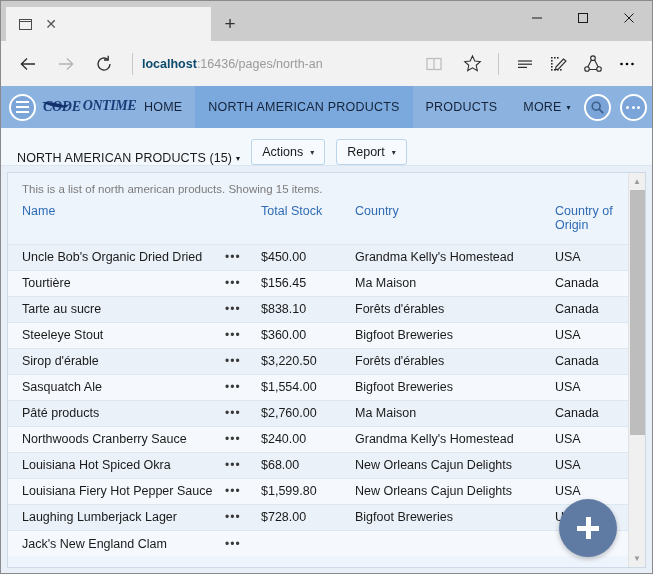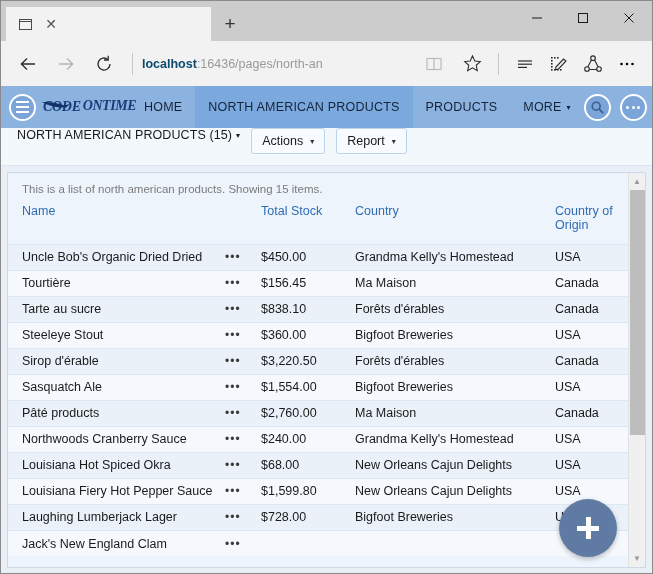--- a/index.html
+++ b/index.html
@@ -167,21 +167,21 @@
     color: #ffffff; flex: none;
   }
   .circbtn .dots { display: flex; gap: 2.5px; }
   .circbtn .dots i { width: 3px; height: 3px; border-radius: 50%; background: #ffffff; display: block; }
 
   
   .actionbar {
     height: 38px;
     background: #f3f8fd;
     border-bottom: 1px solid #dbe6f2;
-    display: flex; align-items: flex-start;
+    display: flex; align-items: flex-end;
     padding-left: 16px; gap: 11px;
     flex: none;
   }
   .viewsel {
     font-size: 12.5px; color: #1a1a1a;
     display: flex; align-items: center; gap: 4px;
     letter-spacing: 0.1px;
   }
   .viewsel .caret { font-size: 8px; }
   .abtn {

